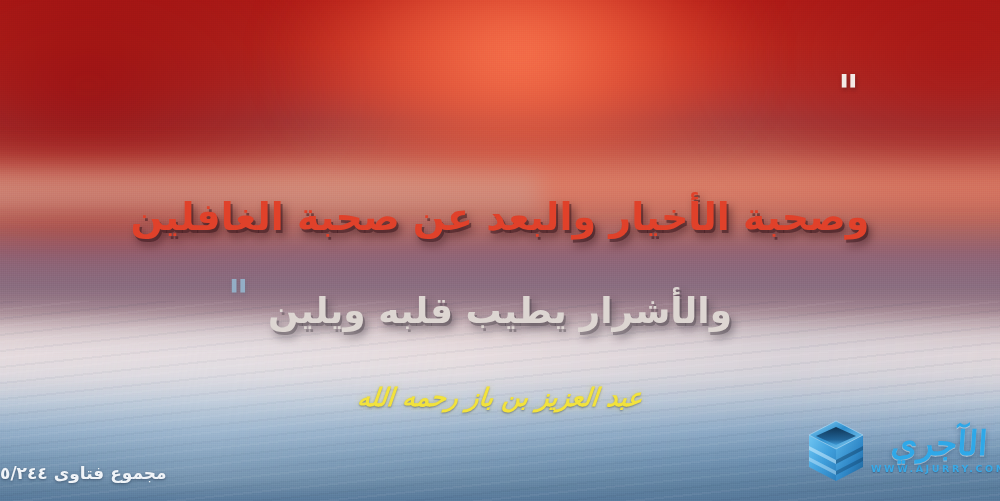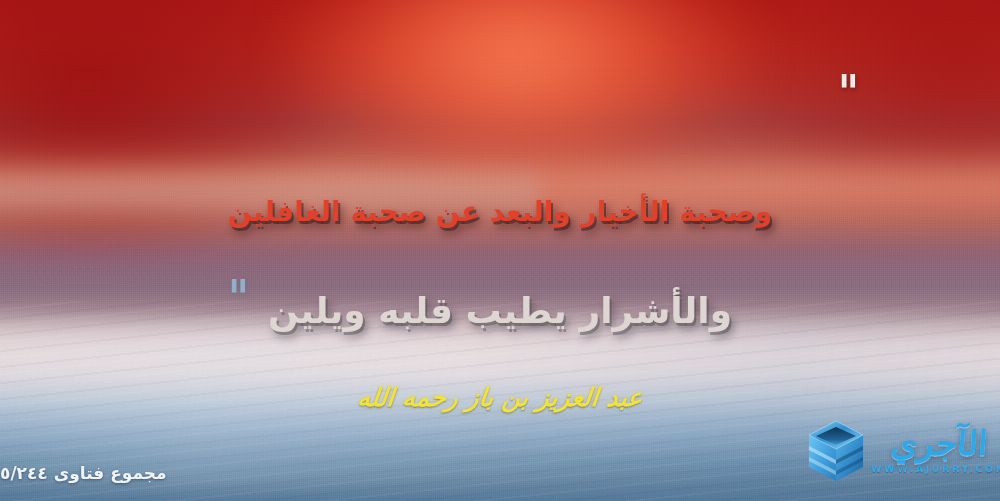--- a/index.html
+++ b/index.html
@@ -207,21 +207,21 @@
     top: 83px;
     font-size: 40px;
     color: #8098b4;
     text-shadow:
        2px 3px 0 rgba(40,26,34,0.55),
        4px 6px 9px rgba(30,18,24,0.55),
        0 0 2px rgba(150,175,200,0.5);
   }
   .q-line-2 {
     top: 198px;
-    font-size: 28px;
+    font-size: 38px;
     color: #e0412a;
     text-shadow:
        2px 3px 0 rgba(52,20,26,0.50),
        4px 6px 9px rgba(40,14,20,0.52);
   }
   .q-line-3 {
     top: 293px;
     font-size: 36px;
     color: #ddd6d2;
     text-shadow:

